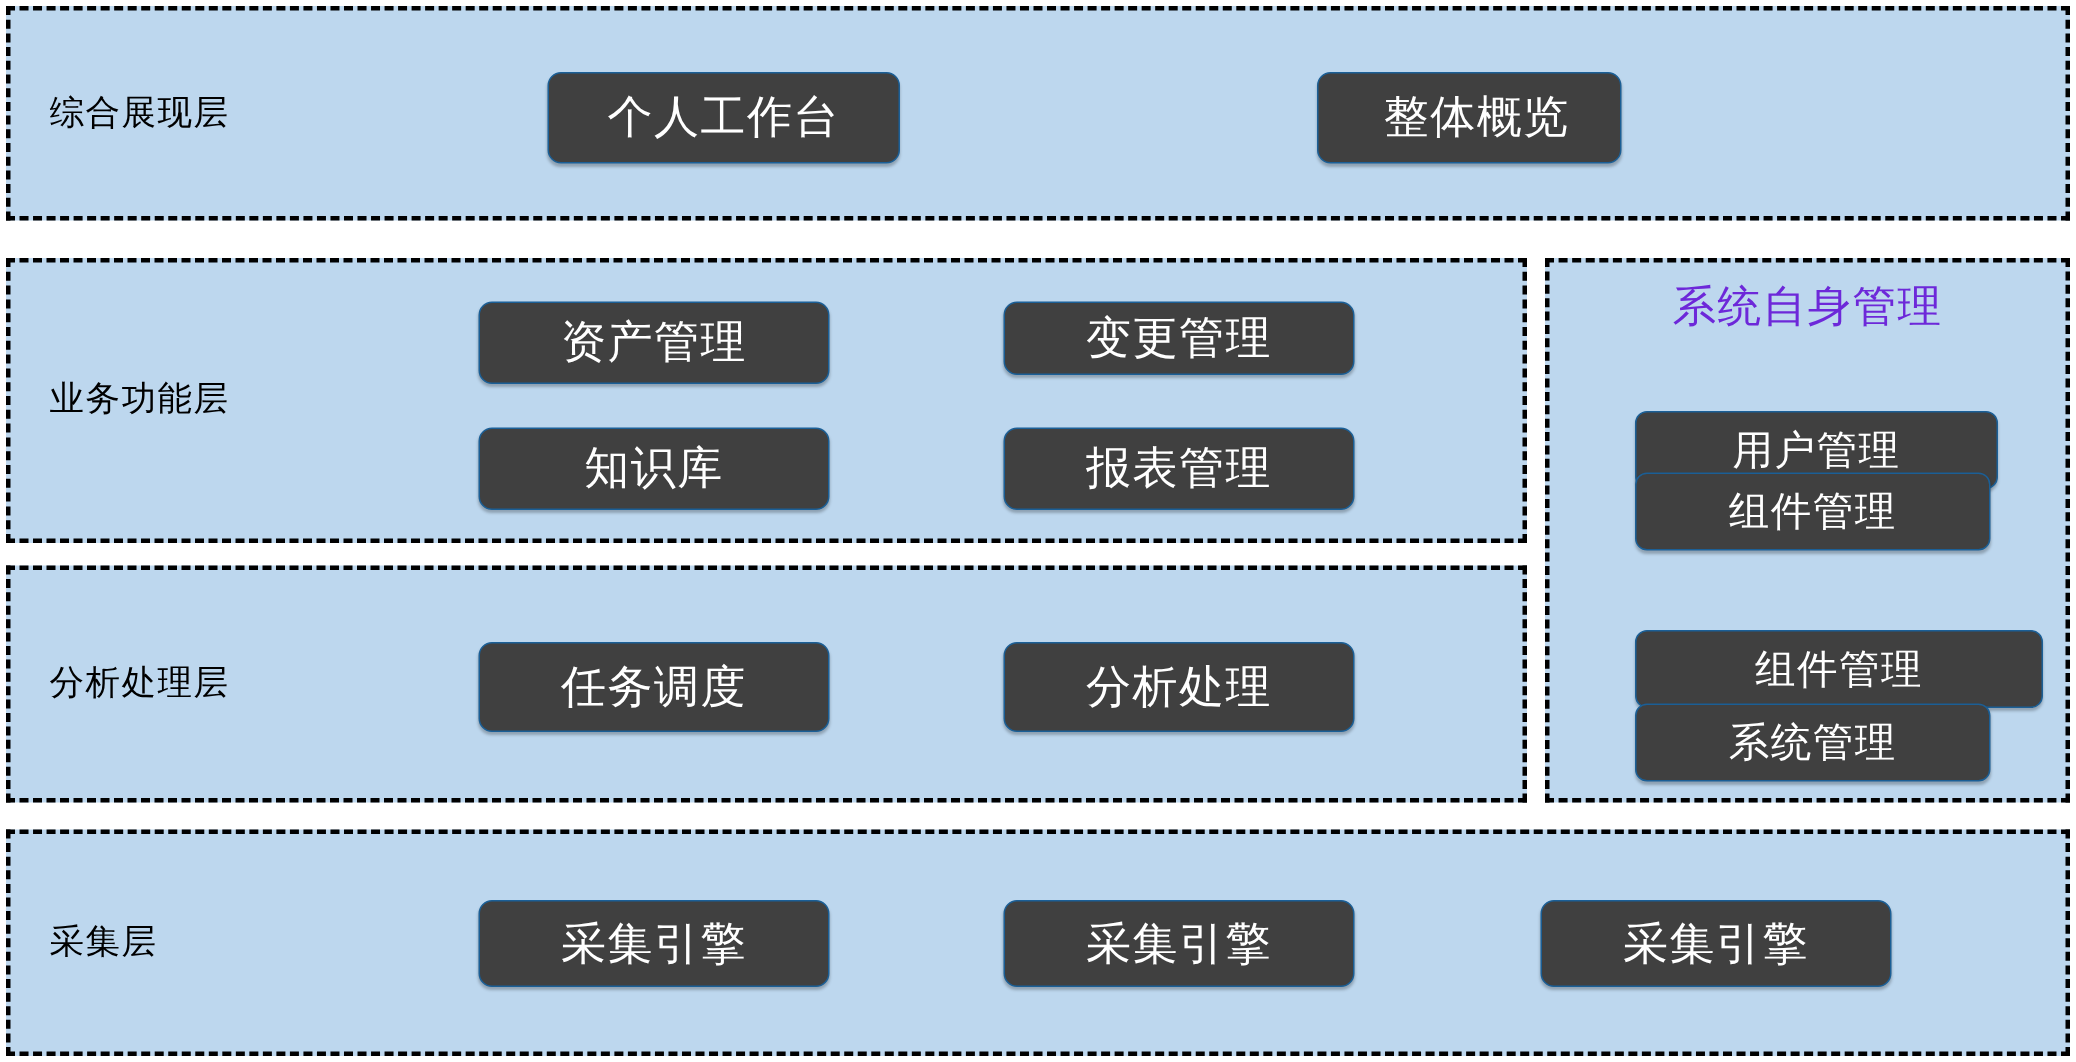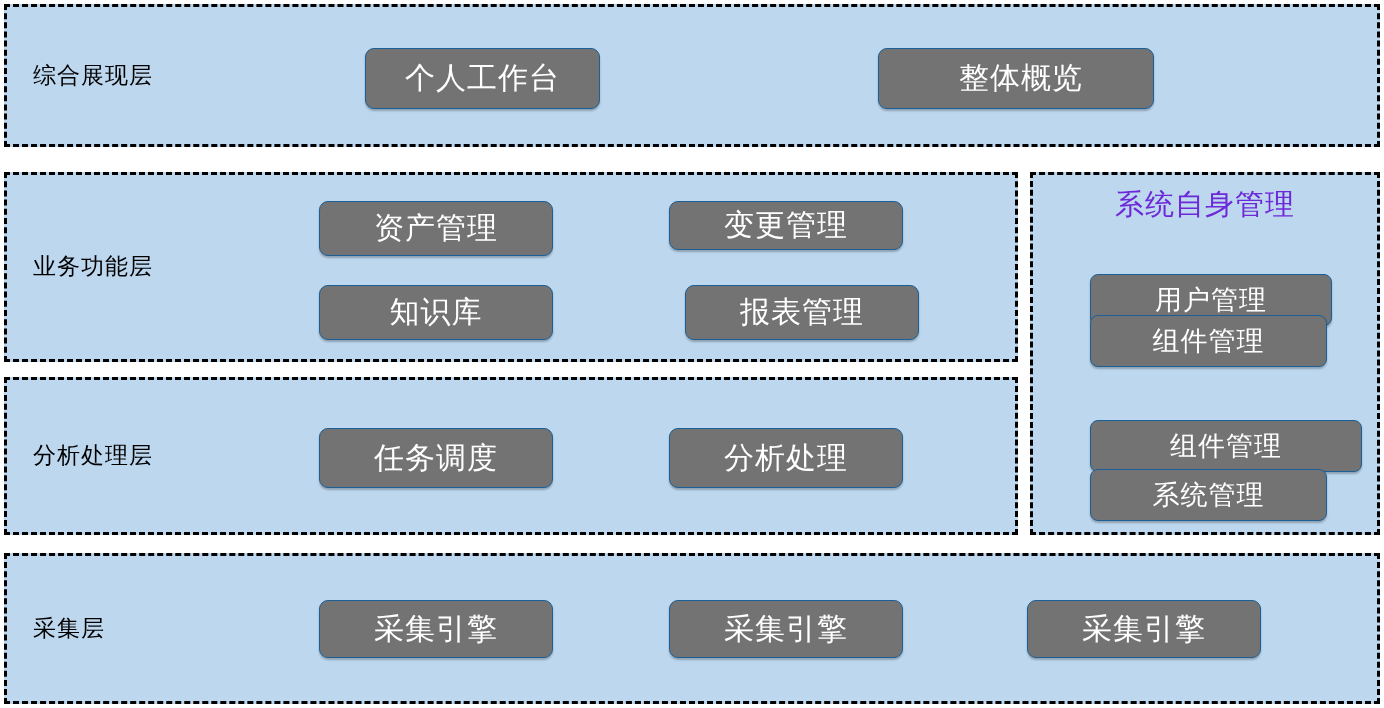--- a/index.html
+++ b/index.html
@@ -43,21 +43,21 @@
     line-height: 1.1;
     letter-spacing: 1px;
     white-space: nowrap;
     font-family: "DejaVu Sans", "Liberation Sans", sans-serif;
   }
 
   
   .btn {
     position: absolute;
     box-sizing: border-box;
-    background: #737373;
+    background: #404040;
     color: #ffffff;
     border: 1px solid #1b5f96;
     border-radius: 9px;
     display: flex;
     align-items: center;
     justify-content: center;
     font-size: 30px;
     letter-spacing: 1px;
     white-space: nowrap;
     box-shadow: 0 2px 2px rgba(0,0,0,0.25);
@@ -99,33 +99,33 @@
 </head>
 <body>
 
 <div class="arch-root">
 
   <div class="panel" id="presentation-layer">
     <div class="layer-label">综合展现层</div>
 
     <div class="btn" style="left:358px; top:41px; width:235px; height:61px;">个人工作台</div>
 
-    <div class="btn" style="left:871px; top:41px; width:276px; height:61px;padding-left:10px;">整体概览</div>
+    <div class="btn" style="left:871px; top:41px; width:203px; height:61px;padding-left:10px;">整体概览</div>
   </div>
 
   <div class="panel" id="business-layer">
     <div class="layer-label">业务功能层</div>
 
     <div class="btn" style="left:312px; top:26px; width:234px; height:55px;">资产管理</div>
 
     <div class="btn" style="left:662px; top:26px; width:234px; height:49px;">变更管理</div>
 
     <div class="btn" style="left:312px; top:110px; width:234px; height:55px;">知识库</div>
 
-    <div class="btn" style="left:662px; top:110px; width:234px; height:55px;margin-left:16px;">报表管理</div>
+    <div class="btn" style="left:662px; top:110px; width:234px; height:55px;">报表管理</div>
   </div>
 
   <div class="panel" id="analysis-layer">
     <div class="layer-label">分析处理层</div>
 
     <div class="btn" style="left:312px; top:48px; width:234px; height:60px;">任务调度</div>
 
     <div class="btn" style="left:662px; top:48px; width:234px; height:60px;text-align:center;">分析处理</div>
   </div>
 

